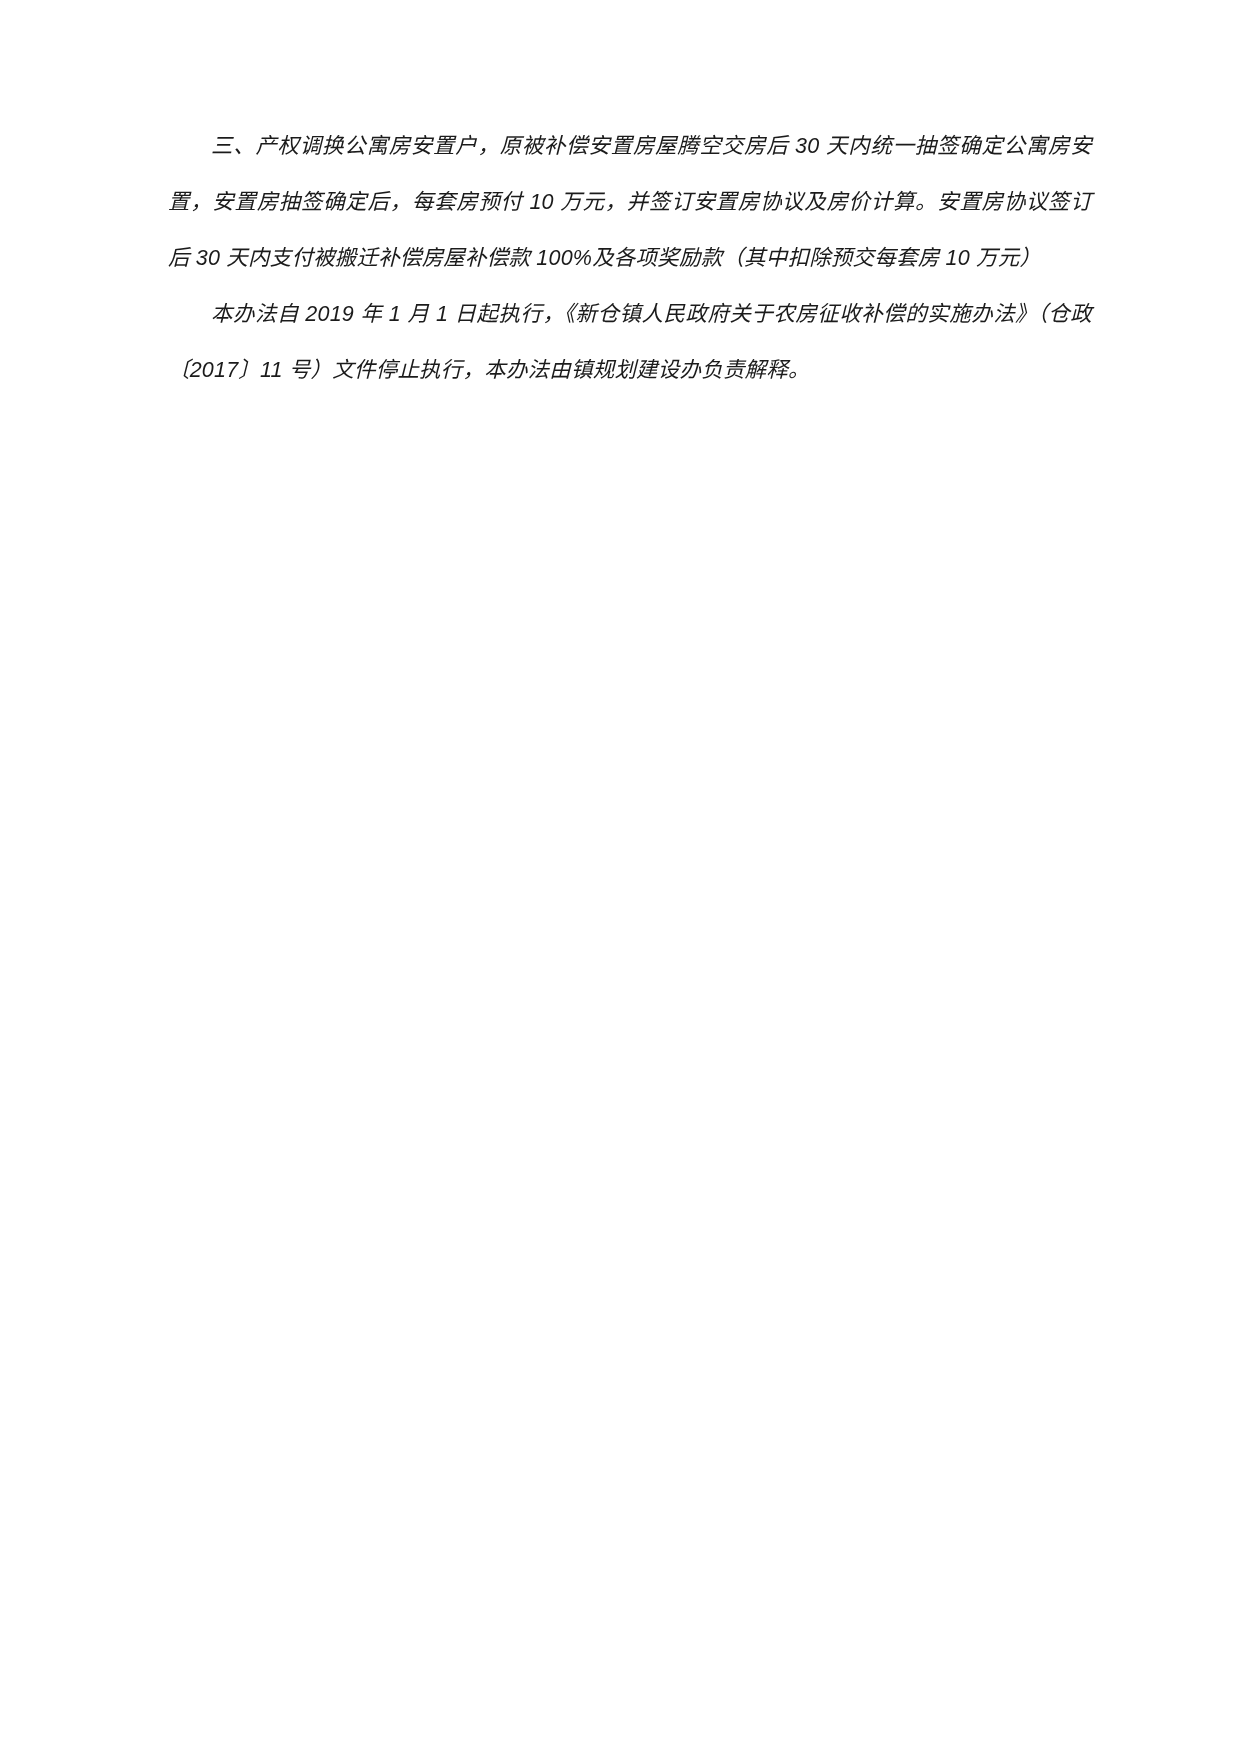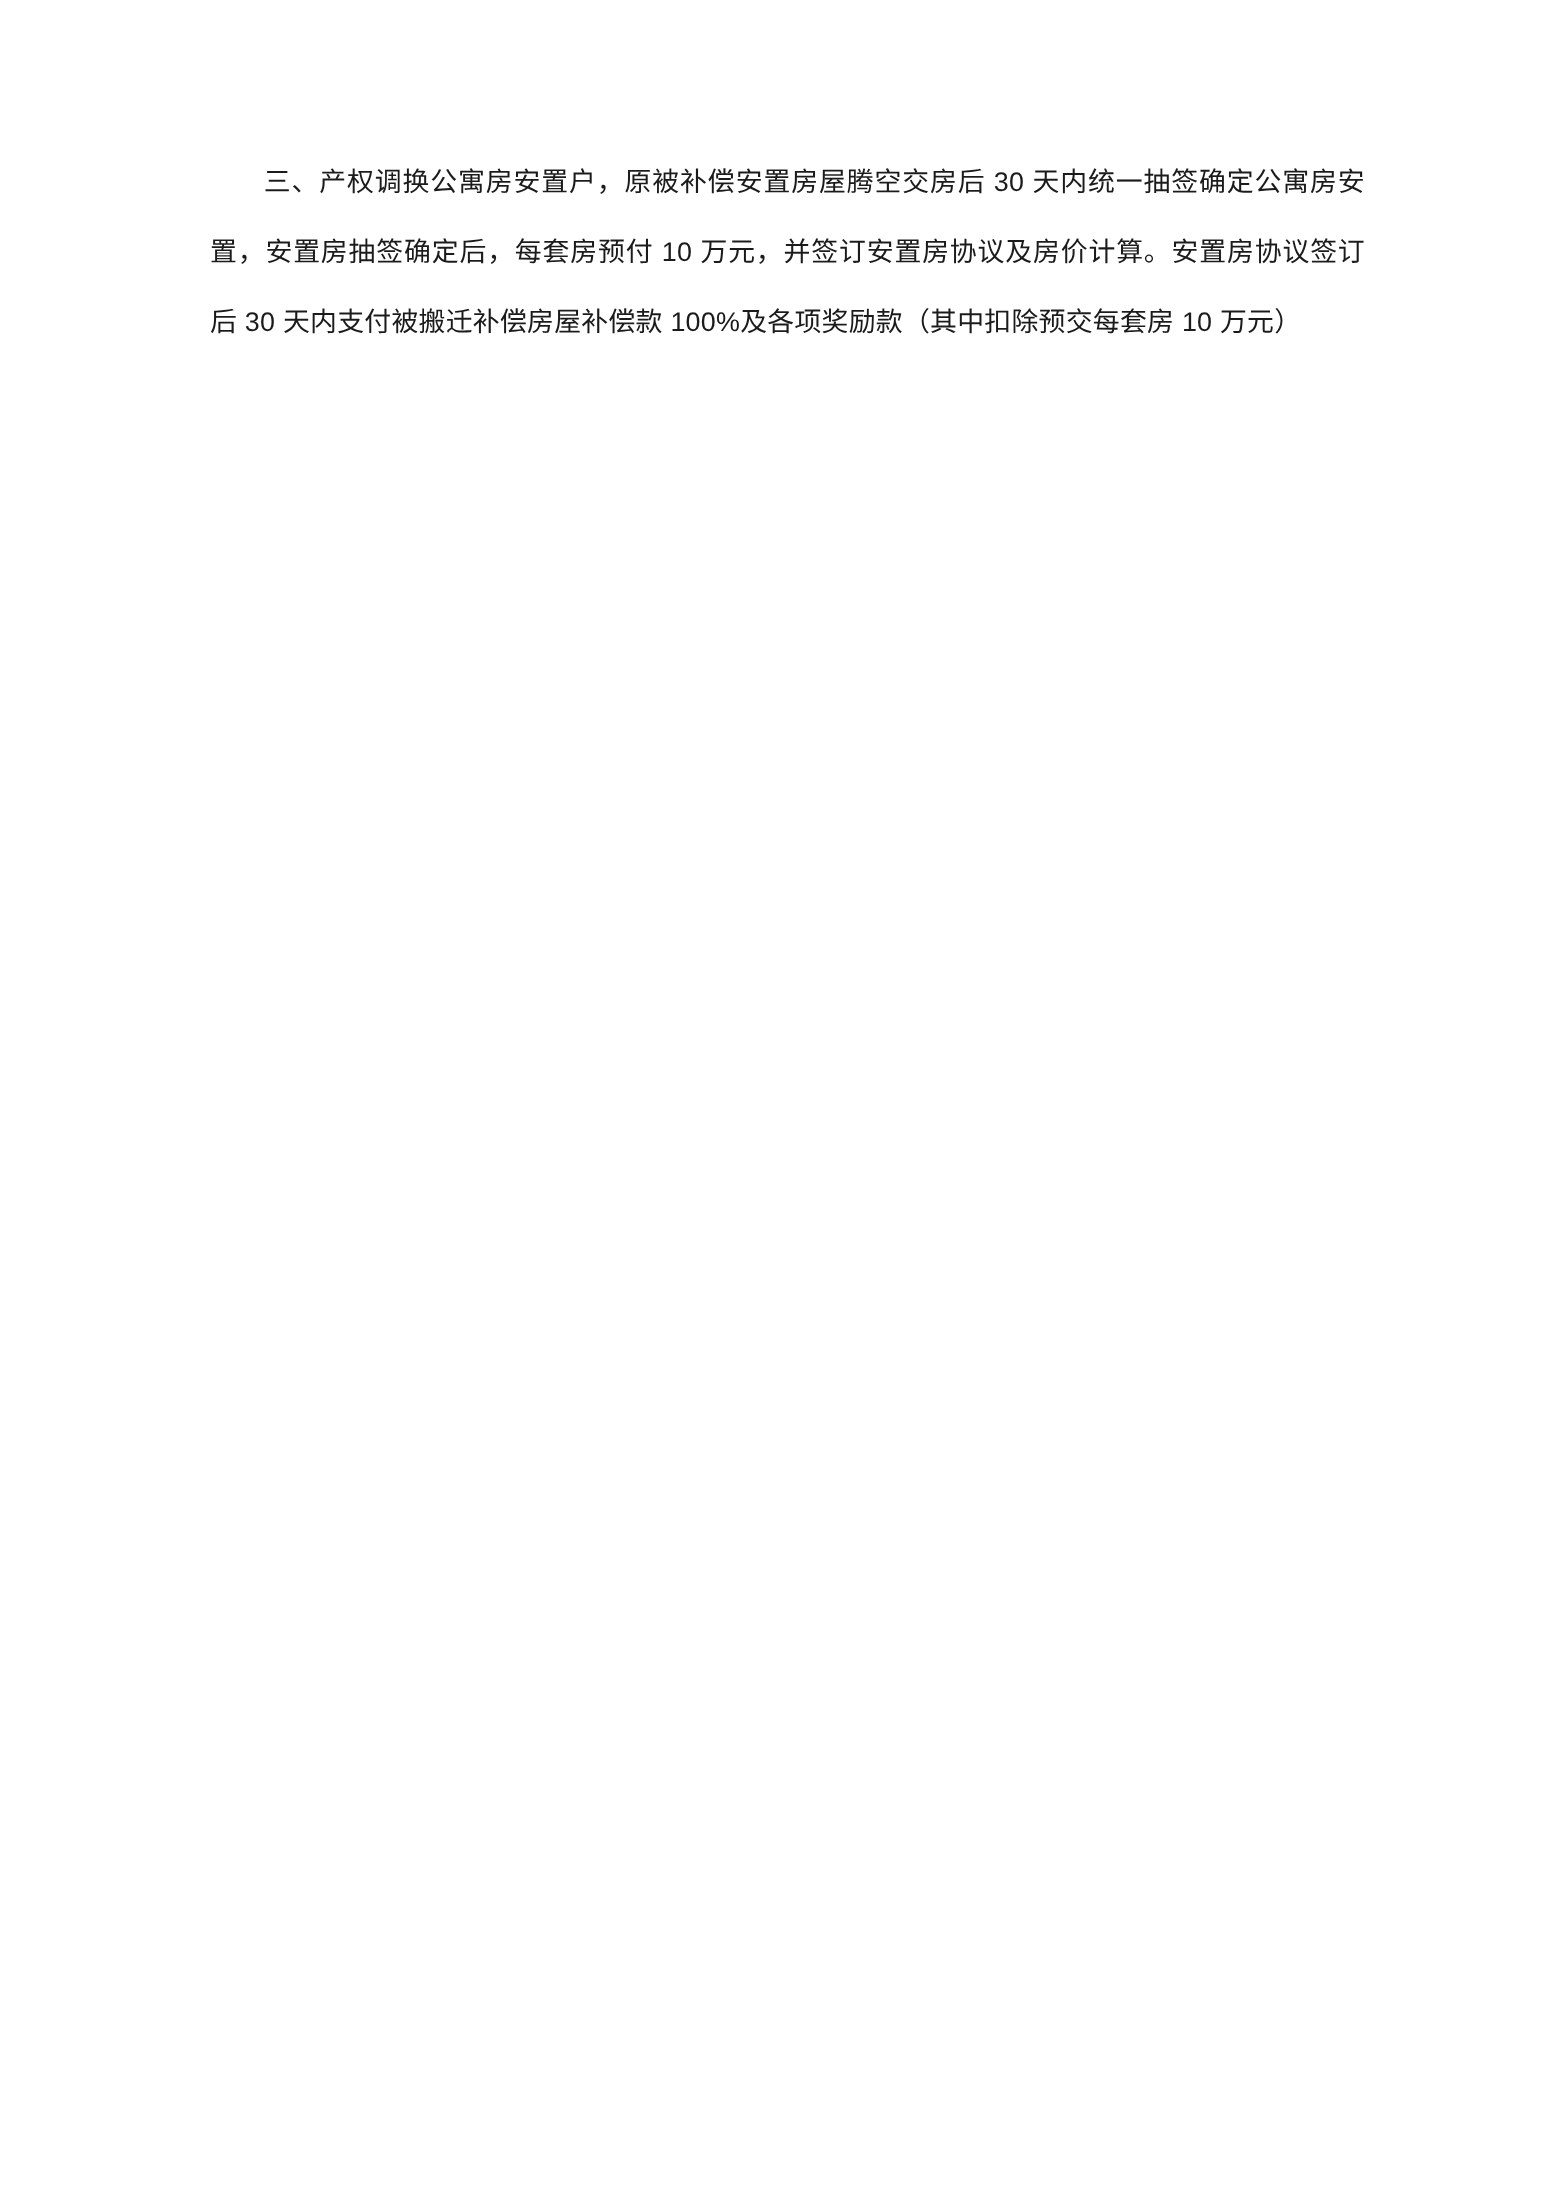--- a/index.html
+++ b/index.html
@@ -21,20 +21,21 @@
     top: 0;
     left: 0;
     width: 1240px;
     height: 1753px;
     background: #ffffff;
     box-sizing: border-box;
     padding: 118px 150px 0 168px;
   }
   .doc-body {
     width: 924px;
+    font-style: italic;
   }
   .para {
     font-size: 21.5px;
     line-height: 56px;
     text-align: justify;
     text-justify: inter-ideograph;
     margin: 0 0 0 0;
     letter-spacing: 0.2px;
     color: #1b1b1b;
     text-indent: 2em;
@@ -44,14 +45,15 @@
     height: 0px;
   }
 </style>
 </head>
 <body>
 
 <div class="page">
   <div class="doc-body">
     <p class="para">三、产权调换公寓房安置户，原被补偿安置房屋腾空交房后 30 天内统一抽签确定公寓房安置，安置房抽签确定后，每套房预付 10 万元，并签订安置房协议及房价计算。安置房协议签订后 30 天内支付被搬迁补偿房屋补偿款 100%及各项奖励款（其中扣除预交每套房 10 万元）</p>
     <div class="p-gap"></div>
+    <p class="para">本办法自 2019 年 1 月 1 日起执行，《新仓镇人民政府关于农房征收补偿的实施办法》（仓政〔2017〕11 号）文件停止执行，本办法由镇规划建设办负责解释。</p>
   </div>
 </div>
 
 </body></html>

